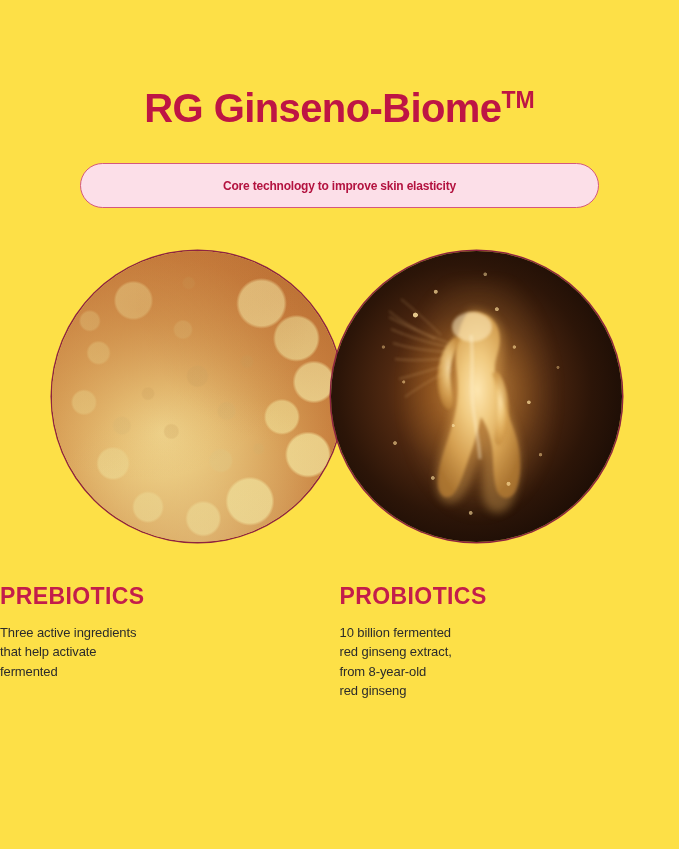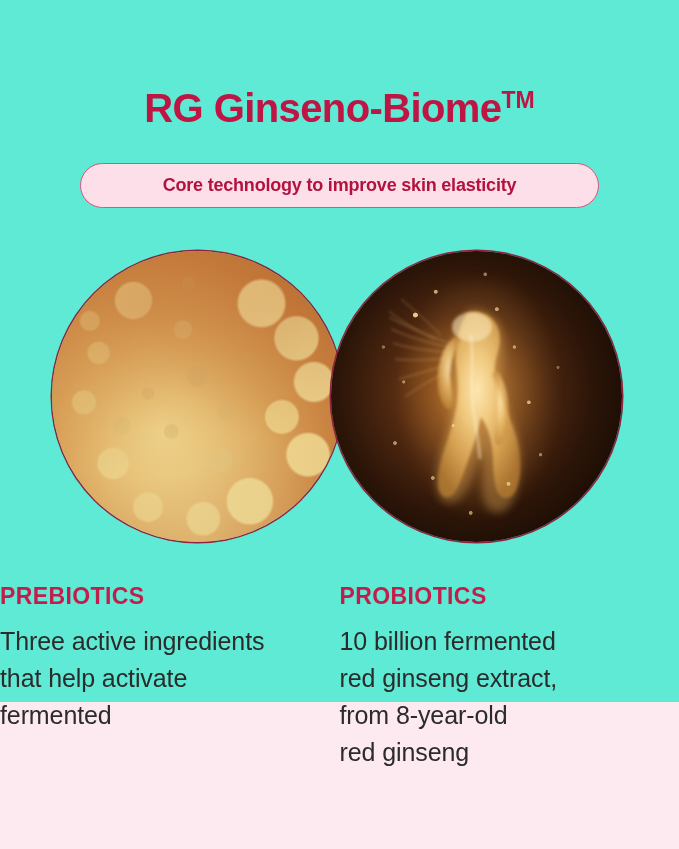--- a/index.html
+++ b/index.html
@@ -11,22 +11,22 @@
     height: 849px;
     background: #fdeaf1;
     font-family: "Liberation Sans", sans-serif;
     overflow: hidden;
     position: relative;
   }
 
   .page {
     position: relative;
     width: 679px;
-    height: 702px;
-    background: #5eead4;
+    height: 849px;
+    background: #fde047;
   }
 
   
   .title {
     position: absolute;
     left: 0;
     top: 86px;
     width: 679px;
     text-align: center;
     font-size: 40px;
@@ -52,21 +52,21 @@
     height: 45px;
     box-sizing: border-box;
     border: 1.4px solid #d4587e;
     border-radius: 999px;
     background: #fcdfe8;
     display: flex;
     align-items: center;
     justify-content: center;
   }
   .pill-text {
-    font-size: 18px;
+    font-size: 12px;
     font-weight: 700;
     color: #b3123f;
     letter-spacing: -0.2px;
     white-space: nowrap;
   }
 
   
   .circles {
     position: absolute;
     left: 0;
@@ -187,21 +187,21 @@
   }
   .col-heading {
     font-size: 23px;
     font-weight: 700;
     color: #c31d4b;
     letter-spacing: .4px;
     margin: 0 0 14px 0;
     line-height: 1.1;
   }
   .col-body {
-    font-size: 25px;
+    font-size: 13px;
     color: #2b2b2b;
     line-height: 1.47;
     letter-spacing: -0.1px;
   }
   .col-body div { white-space: nowrap; }
 </style>
 </head>
 <body>
 
 <div class="page">

